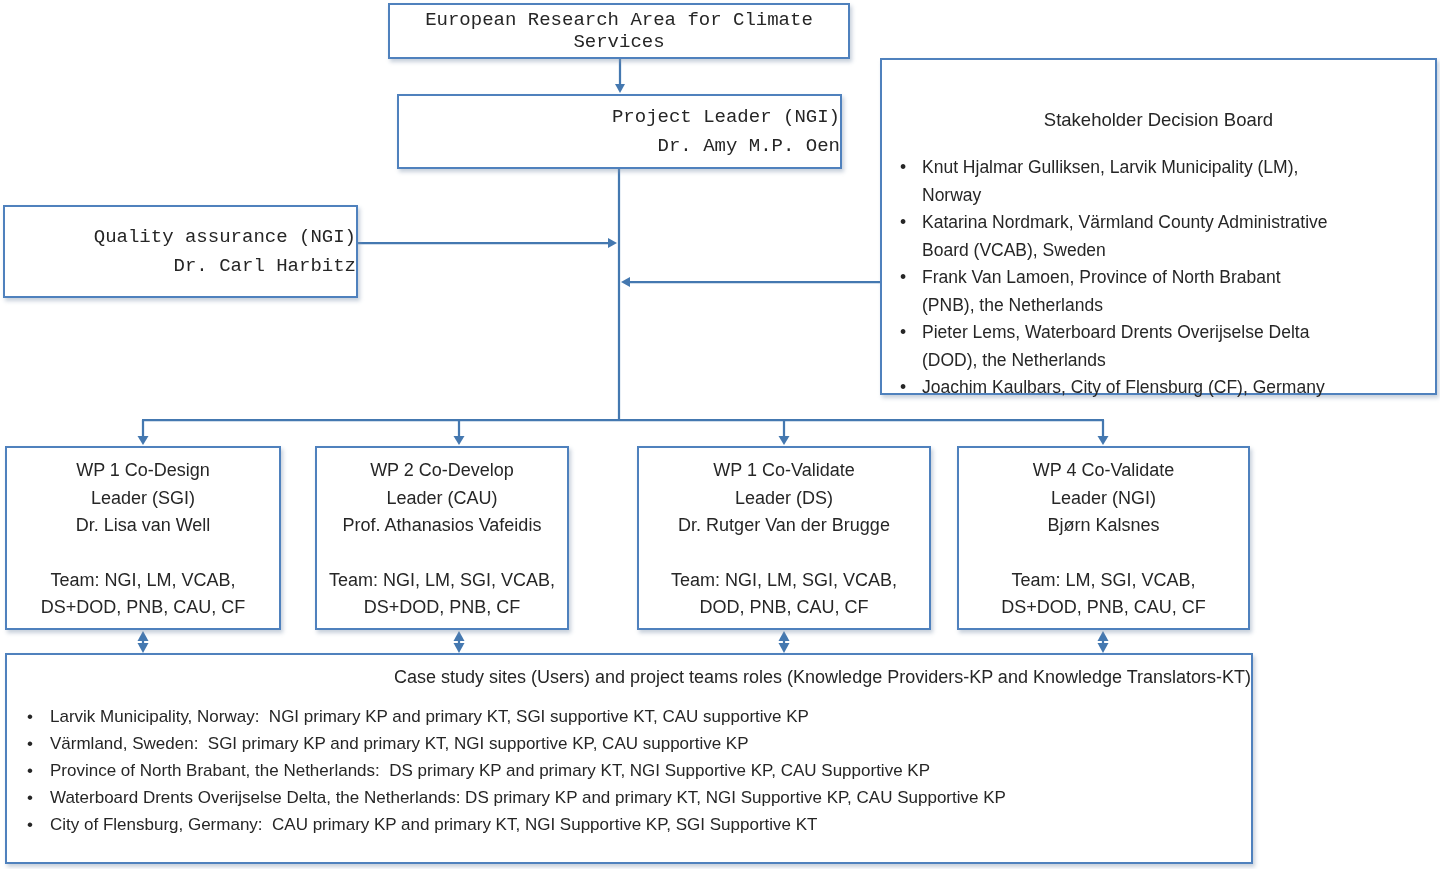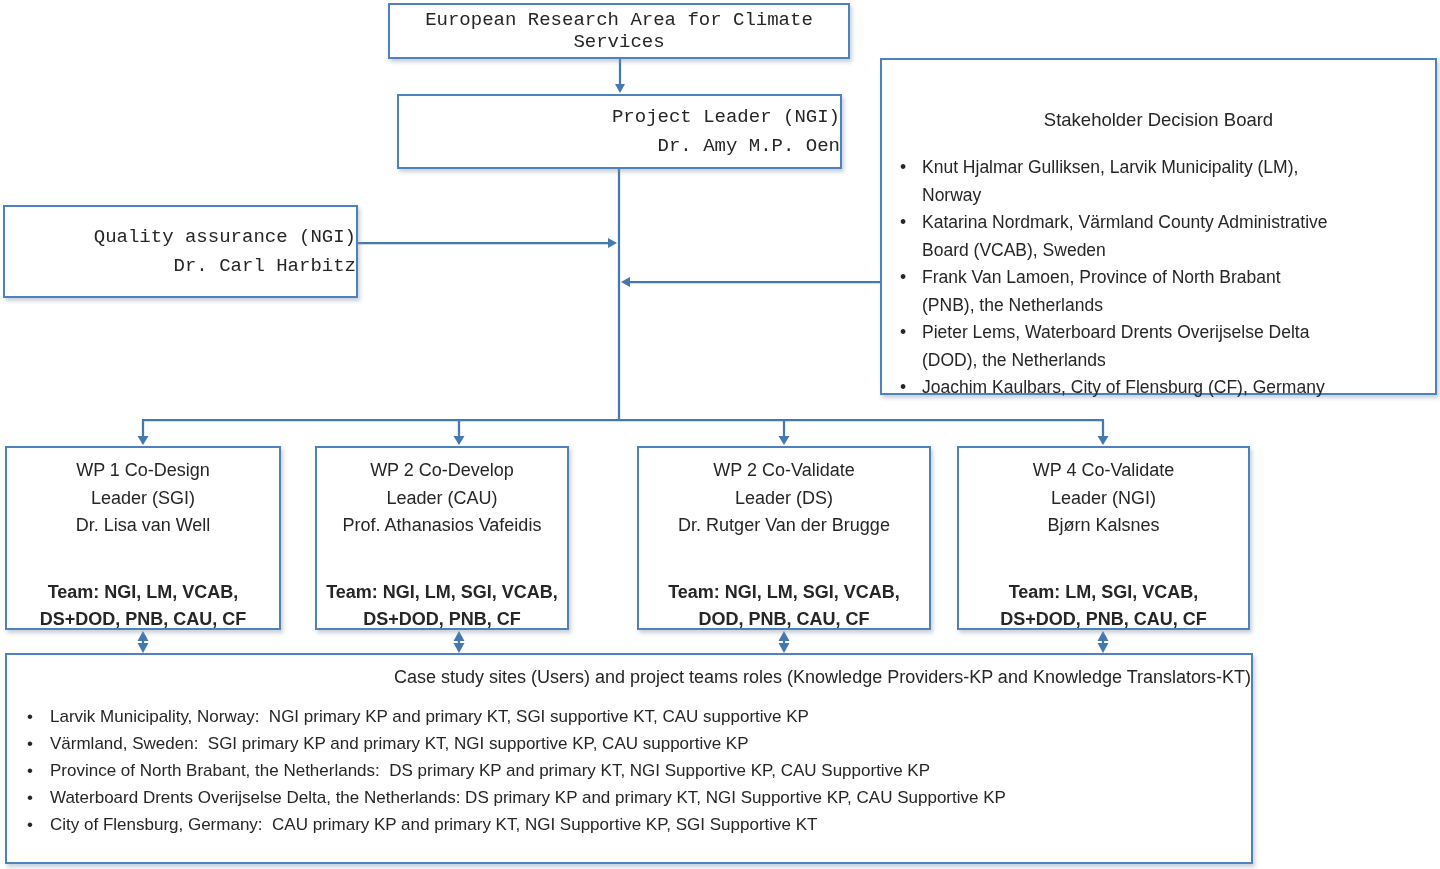--- a/index.html
+++ b/index.html
@@ -33,21 +33,21 @@
   .bullet-item{display:flex;align-items:flex-start;}
   .sb .bullet-item{font-size:17.5px;line-height:27.5px;}
   .bullet-marker{flex:0 0 22px;}
   .pre{white-space:pre-wrap;}
   .wp{top:446px;height:184px;font-size:18px;line-height:27.5px;padding-top:9px;
       display:flex;flex-direction:column;align-items:center;text-align:center;}
   .wp1{left:5px;width:276px;}
   .wp2{left:315px;width:254px;}
   .wp3{left:637px;width:294px;}
   .wp4{left:957px;width:293px;}
-  .wp-team{margin-top:39px;font-weight:bold;}
+  .wp-team{margin-top:27px;}
   .case{left:5px;top:653px;width:1248px;height:211px;}
   .case-title{text-align:right;font-size:18px;padding-top:12px;}
   .case .bullet-list{padding:15px 8px 0 20px;}
   .case .bullet-item{font-size:17px;line-height:27px;}
   .case .bullet-marker{flex:0 0 23px;}
 </style>
 </head>
 <body>
 
 <div class="canvas">
@@ -143,21 +143,21 @@
 
   <div class="box wp wp2">
     <div>WP 2 Co-Develop</div>
     <div>Leader (CAU)</div>
     <div>Prof. Athanasios Vafeidis</div>
     <div class="pre wp-team">Team: NGI, LM, SGI, VCAB,
 DS+DOD, PNB, CF</div>
   </div>
 
   <div class="box wp wp3">
-    <div>WP 2 Co-Validate</div>
+    <div>WP 1 Co-Validate</div>
     <div>Leader (DS)</div>
     <div>Dr. Rutger Van der Brugge</div>
     <div class="pre wp-team">Team: NGI, LM, SGI, VCAB,
 DOD, PNB, CAU, CF</div>
   </div>
 
   <div class="box wp wp4">
     <div>WP 4 Co-Validate</div>
     <div>Leader (NGI)</div>
     <div>Bjørn Kalsnes</div>

